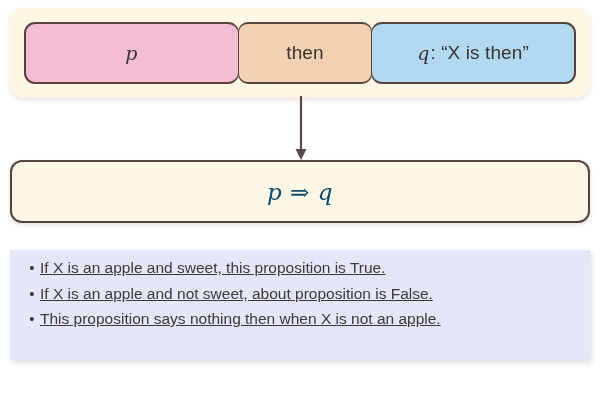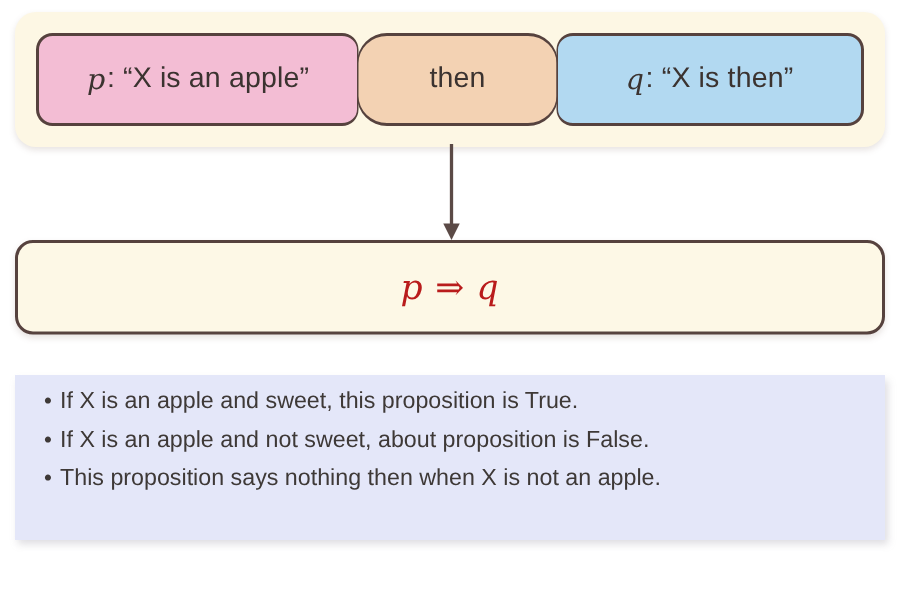--- a/index.html
+++ b/index.html
@@ -48,21 +48,21 @@
   }
   .pbox-p {
     flex: 0 0 215px;
     background: #f3bdd4;
     border-radius: 11px 11px 11px 11px;
     border-right-width: 1px;
   }
   .pbox-then {
     flex: 0 0 134px;
     background: #f3d2b3;
-    border-radius: 20px;
+    border-radius: 10px;
     border-left-width: 1px;
     border-right-width: 1px;
     margin-left: -1px;
   }
   .pbox-q {
     flex: 1 1 auto;
     background: #b2d9f1;
     border-radius: 11px;
     border-left-width: 1px;
     margin-left: -1px;
@@ -96,21 +96,21 @@
     border-radius: 12px;
     box-shadow: 0 2px 4px rgba(120, 100, 90, 0.18);
     display: flex;
     align-items: center;
     justify-content: center;
   }
   .formula {
     font-family: "DejaVu Serif", serif;
     font-style: italic;
     font-size: 23px;
-    color: #b91c1c;
+    color: #0c4a6e;
     letter-spacing: 0.5px;
   }
 
   
   .notes-box {
     position: absolute;
     left: 10px;
     top: 250px;
     width: 580px;
     height: 110px;
@@ -130,31 +130,31 @@
   }
   .note-bullet {
     flex: 0 0 16px;
     font-size: 15px;
     line-height: 1.0;
     color: #3e3937;
     text-align: center;
   }
   .note-text {
     flex: 1 1 auto;
+    text-decoration: underline;
   }
 </style>
 </head>
 <body>
 
 <div class="premise-container">
   <div class="premise-row">
 
     <div class="pbox pbox-p">
       <span class="var">p</span>
-        <span>: “X is an apple”</span>
     </div>
 
     <div class="pbox pbox-then">
       <span>then</span>
     </div>
 
     <div class="pbox pbox-q">
       <span class="var">q</span>
         <span>: “X is then”</span>
     </div>

